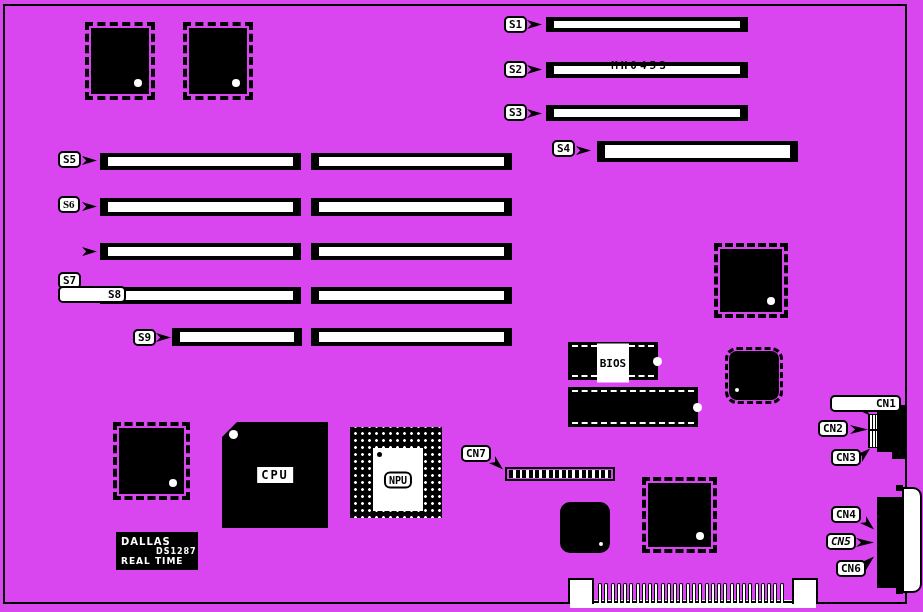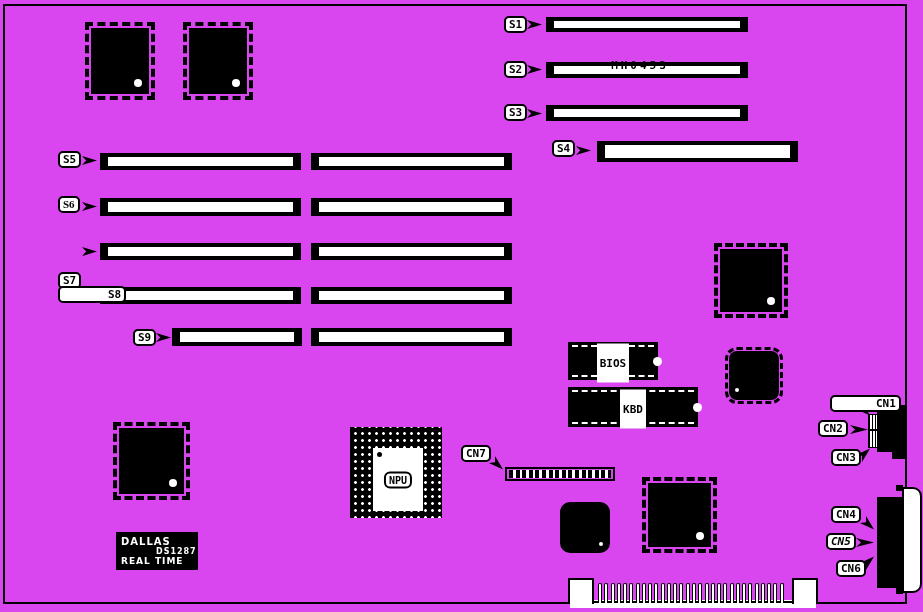--- a/index.html
+++ b/index.html
@@ -149,27 +149,30 @@
   <div class="abs chip round8" style="left:729px;top:351px;width:50px;height:49px;outline:3px dashed #000;outline-offset:1px;">
     <span class="dot dot-bl-sm"></span>
   </div>
 
   <div class="abs dip" style="left:568px;top:342px;width:90px;height:38px;">
     <span class="notch"></span>
     <span class="lbl"><span>BIOS</span></span>
   </div>
   <div class="abs dip" style="left:568px;top:387px;width:130px;height:40px;">
     <span class="notch"></span>
-    <span class="lbl"><span>KBD</span></span>
   </div>
 
   <div class="abs chip qfp" style="left:119px;top:428px;width:65px;height:66px;">
     <span class="dot dot-br"></span>
   </div>
 
+  <div class="abs cpu" style="left:222px;top:422px;width:106px;height:106px;">
+    <span class="dot"></span>
+    <span class="lbl">CPU</span>
+  </div>
 
   <div class="abs npu" style="left:350px;top:427px;width:92px;height:91px;">
     <div class="npu-core">
       <span class="pin1"></span>
       <span class="lbl">NPU</span>
     </div>
   </div>
 
   <div class="tag" style="left:461px;top:445px;">CN7</div>
   <div class="tail d-dn" style="left:490px;top:459px;"></div>

